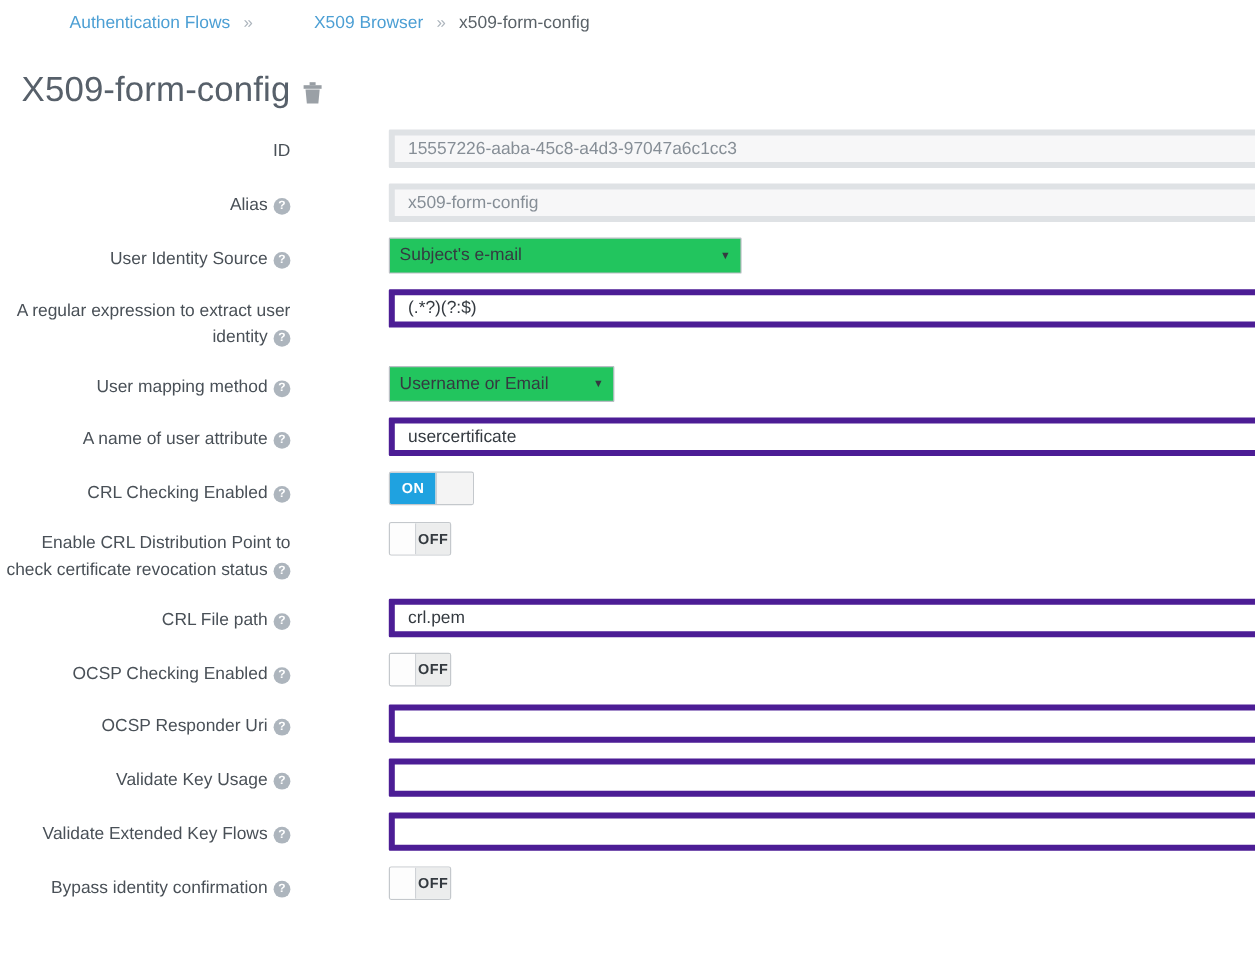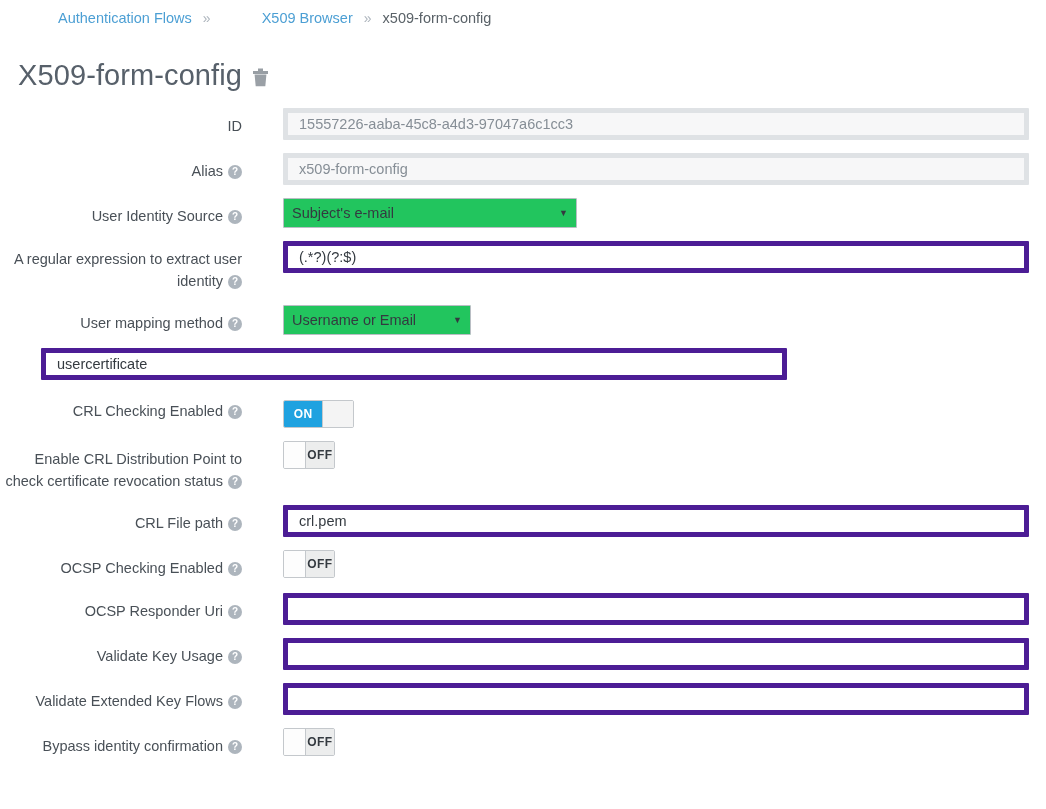--- a/index.html
+++ b/index.html
@@ -70,20 +70,21 @@
   .form {
     position: absolute;
     left: 0;
     top: 108px;
     width: 1046px;
   }
   .form-row {
     display: flex;
     align-items: flex-start;
     margin-bottom: 13px;
+    gap: 41px;
   }
   .label-col {
     width: 242px;
     flex: 0 0 242px;
     text-align: right;
     padding-top: 7px;
     padding-right: 0;
     font-size: 14.5px;
     color: #495057;
     line-height: 22px;
@@ -191,21 +192,21 @@
     font-weight: bold;
     letter-spacing: 0.4px;
     box-sizing: border-box;
   }
   .toggle .t-handle {
     width: 32px;
     background: #f4f4f4;
     box-sizing: border-box;
   }
 
-  .toggle.on { width: 71px; margin-top: 7px; }
+  .toggle.on { width: 71px; }
   .toggle.on .t-label {
     width: 40px;
     background: #1fa2e0;
     color: #ffffff;
   }
   .toggle.on .t-handle {
     border-left: 1px solid #c4c8cc;
     background: #f4f4f4;
   }
 
@@ -258,20 +259,21 @@
     </div>
     <div class="form-row">
       <div class="label-col"><span class="label-text">A regular expression to extract user identity</span><span class="help-icon">?</span></div>
       <div class="ctrl-col"><input type="text" class="text-input" placeholder="" value="(.*?)(?:$)" style=""></div>
     </div>
     <div class="form-row">
       <div class="label-col"><span class="label-text">User mapping method</span><span class="help-icon">?</span></div>
       <div class="ctrl-col"><span class="select-wrap"><select class="form-select sel-narrow"><option value="Username or Email">Username or Email</option></select><span class="select-arrow">▼</span></span></div>
     </div>
     <div class="form-row">
+      <div class="label-col"><span class="label-text">A name of user attribute</span><span class="help-icon">?</span></div>
       <div class="ctrl-col"><input type="text" class="text-input" placeholder="" value="usercertificate" style=""></div>
     </div>
     <div class="form-row">
       <div class="label-col"><span class="label-text">CRL Checking Enabled</span><span class="help-icon">?</span></div>
       <div class="ctrl-col"><span class="toggle on">
           <span class="t-label">ON</span>
           <span class="t-handle"></span>
         </span></div>
     </div>
     <div class="form-row">

